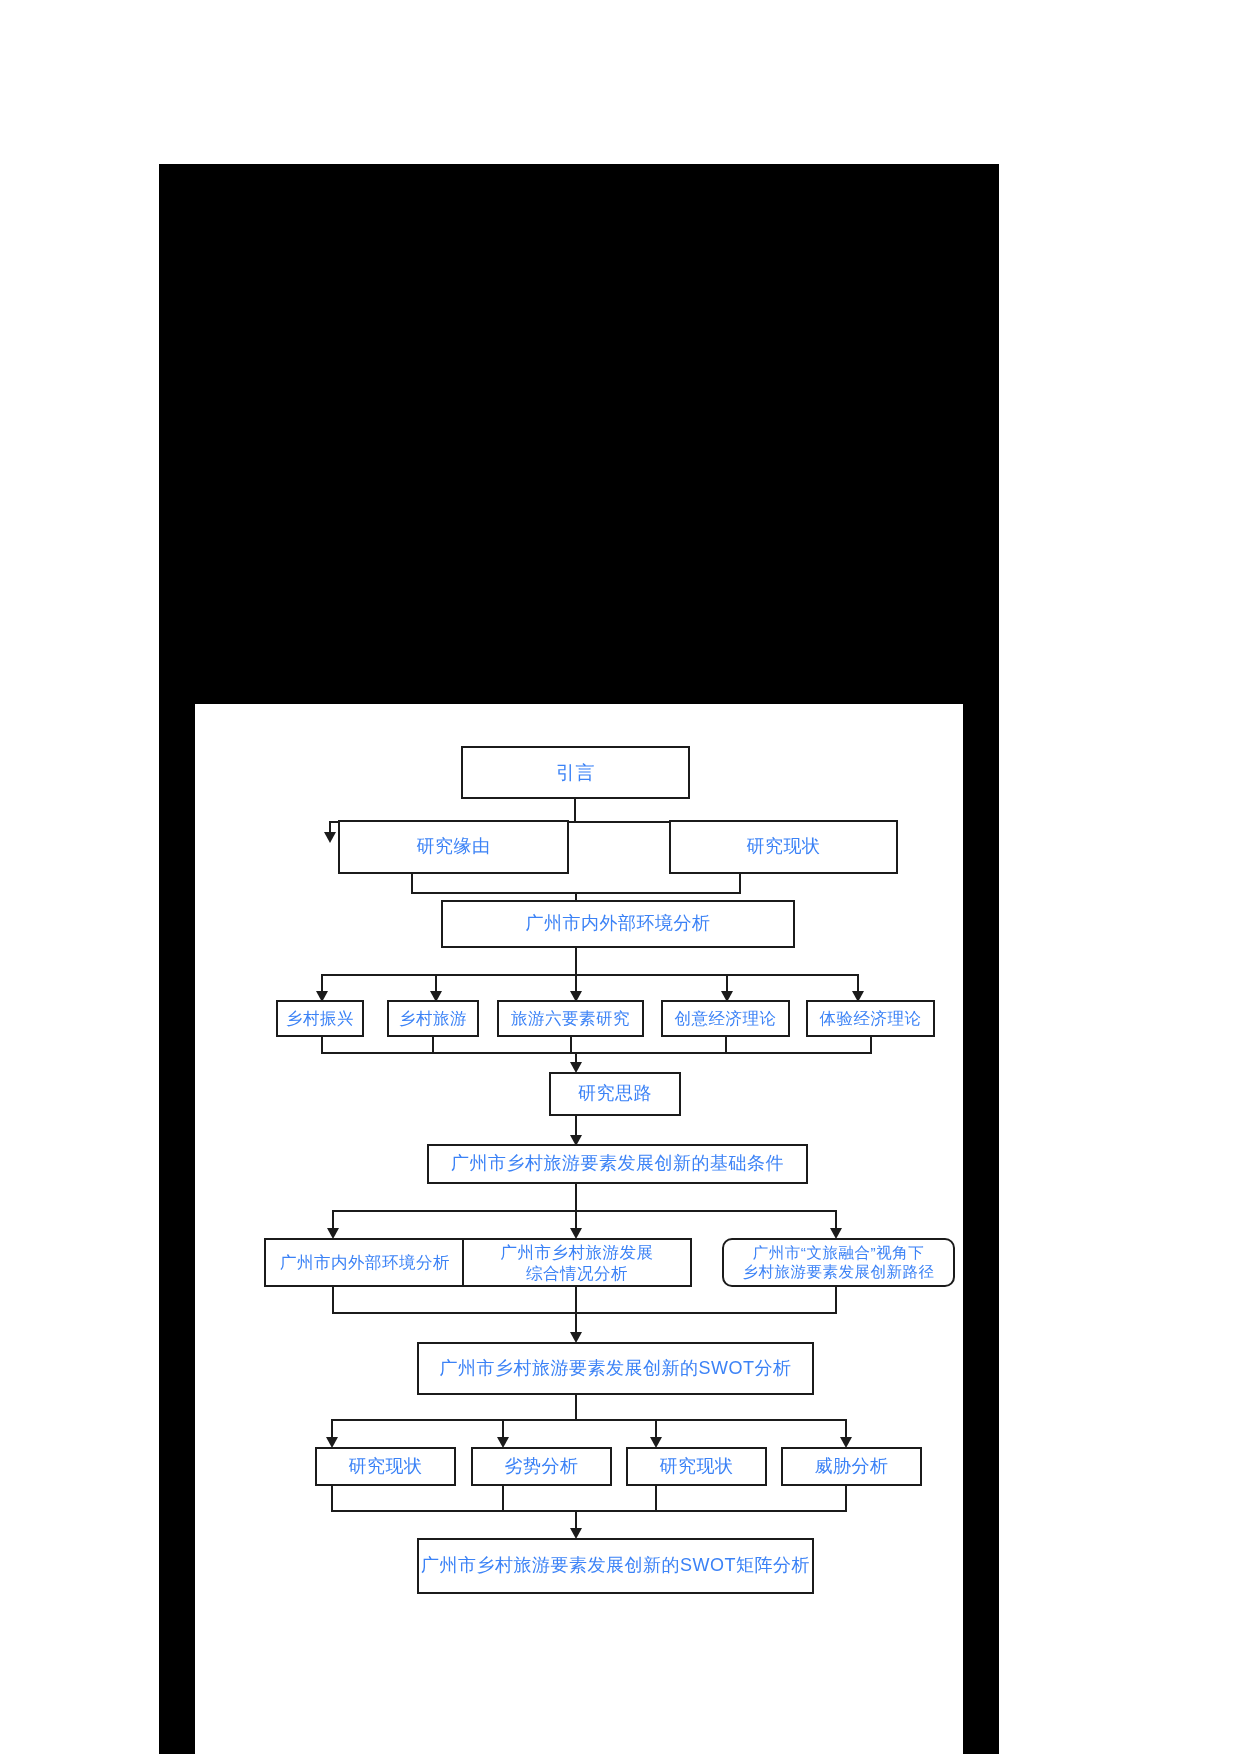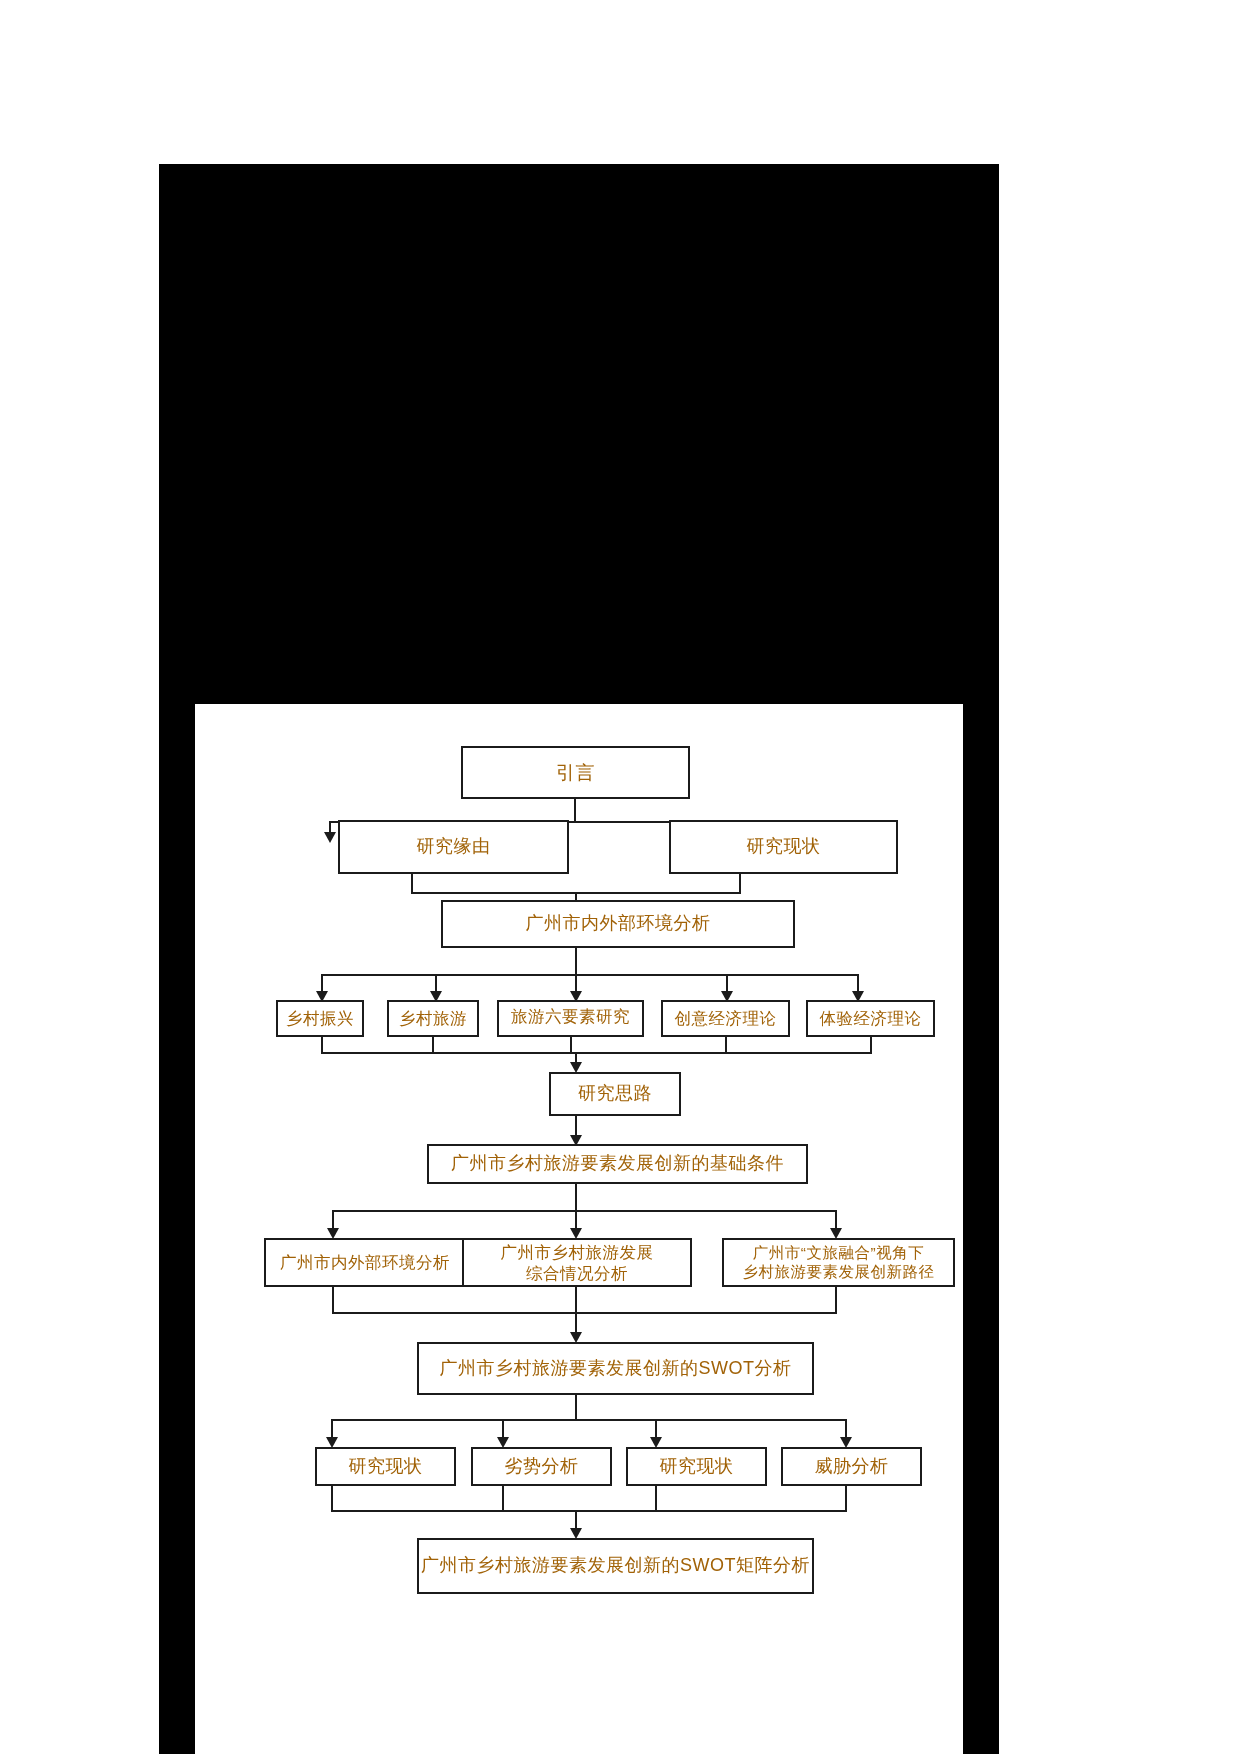--- a/index.html
+++ b/index.html
@@ -61,21 +61,21 @@
     left: 0; top: 0;
     width: 768px;
     height: 1050px;
   }
 
   .node {
     position: absolute;
     box-sizing: border-box;
     border: 2px solid #1b1b1b;
     background: #ffffff;
-    color: #a16207;
+    color: #3b82f6;
     display: flex;
     align-items: center;
     justify-content: center;
     text-align: center;
     line-height: 1.22;
     letter-spacing: 0.5px;
     white-space: pre-line;
     z-index: 2;
   }
 
@@ -148,21 +148,21 @@
       <div class="arrow-down" style="left:375px; top:287px;"></div>
 
       <div class="edge v" style="left:531px; top:270px; height:20px;"></div>
       <div class="arrow-down" style="left:526px; top:287px;"></div>
 
       <div class="edge v" style="left:662px; top:270px; height:20px;"></div>
       <div class="arrow-down" style="left:657px; top:287px;"></div>
 
       <div class="node lvl-minor" style="left:81px; top:296px; width:88px; height:37px;">乡村振兴</div>
       <div class="node lvl-minor" style="left:192px; top:296px; width:92px; height:37px;">乡村旅游</div>
-      <div class="node lvl-minor" style="left:302px; top:296px; width:147px; height:37px;font-family:Liberation Mono, monospace;">旅游六要素研究</div>
+      <div class="node lvl-minor" style="left:302px; top:296px; width:147px; height:37px;">旅游六要素研究</div>
       <div class="node lvl-minor" style="left:466px; top:296px; width:129px; height:37px;">创意经济理论</div>
       <div class="node lvl-minor" style="left:611px; top:296px; width:129px; height:37px;">体验经济理论</div>
 
       <div class="edge v" style="left:126px; top:333px; height:17px;"></div>
       <div class="edge v" style="left:237px; top:333px; height:17px;"></div>
       <div class="edge v" style="left:375px; top:333px; height:17px;"></div>
       <div class="edge v" style="left:530px; top:333px; height:17px;"></div>
       <div class="edge v" style="left:675px; top:333px; height:17px;"></div>
       <div class="edge h" style="left:126px; top:348px; width:551px;"></div>
       <div class="edge v" style="left:380px; top:348px; height:14px;"></div>
@@ -180,21 +180,21 @@
       <div class="edge v" style="left:137px; top:506px; height:22px;"></div>
       <div class="arrow-down" style="left:132px; top:524px;"></div>
       <div class="edge v" style="left:380px; top:506px; height:22px;"></div>
       <div class="arrow-down" style="left:375px; top:524px;"></div>
       <div class="edge v" style="left:640px; top:506px; height:22px;"></div>
       <div class="arrow-down" style="left:635px; top:524px;"></div>
 
       <div class="node lvl-minor" style="left:37px; top:534px; width:202px; height:49px;margin-left:32px;">广州市内外部环境分析</div>
       <div class="node lvl-minor" style="left:267px; top:534px; width:230px; height:49px;">广州市乡村旅游发展
 综合情况分析</div>
-      <div class="node lvl-compact" style="left:527px; top:534px; width:233px; height:49px;">广州市“文旅融合”视角下
+      <div class="node lvl-compact" style="left:527px; top:534px; width:233px; height:49px;border-radius:10px;">广州市“文旅融合”视角下
 乡村旅游要素发展创新路径</div>
 
       <div class="edge v" style="left:137px; top:583px; height:27px;"></div>
       <div class="edge v" style="left:380px; top:583px; height:27px;"></div>
       <div class="edge v" style="left:640px; top:583px; height:27px;"></div>
       <div class="edge h" style="left:137px; top:608px; width:505px;"></div>
       <div class="edge v" style="left:380px; top:608px; height:24px;"></div>
       <div class="arrow-down" style="left:375px; top:628px;"></div>
 
       <div class="node lvl-major" style="left:182px; top:638px; width:397px; height:53px;">广州市乡村旅游要素发展创新的SWOT分析</div>

